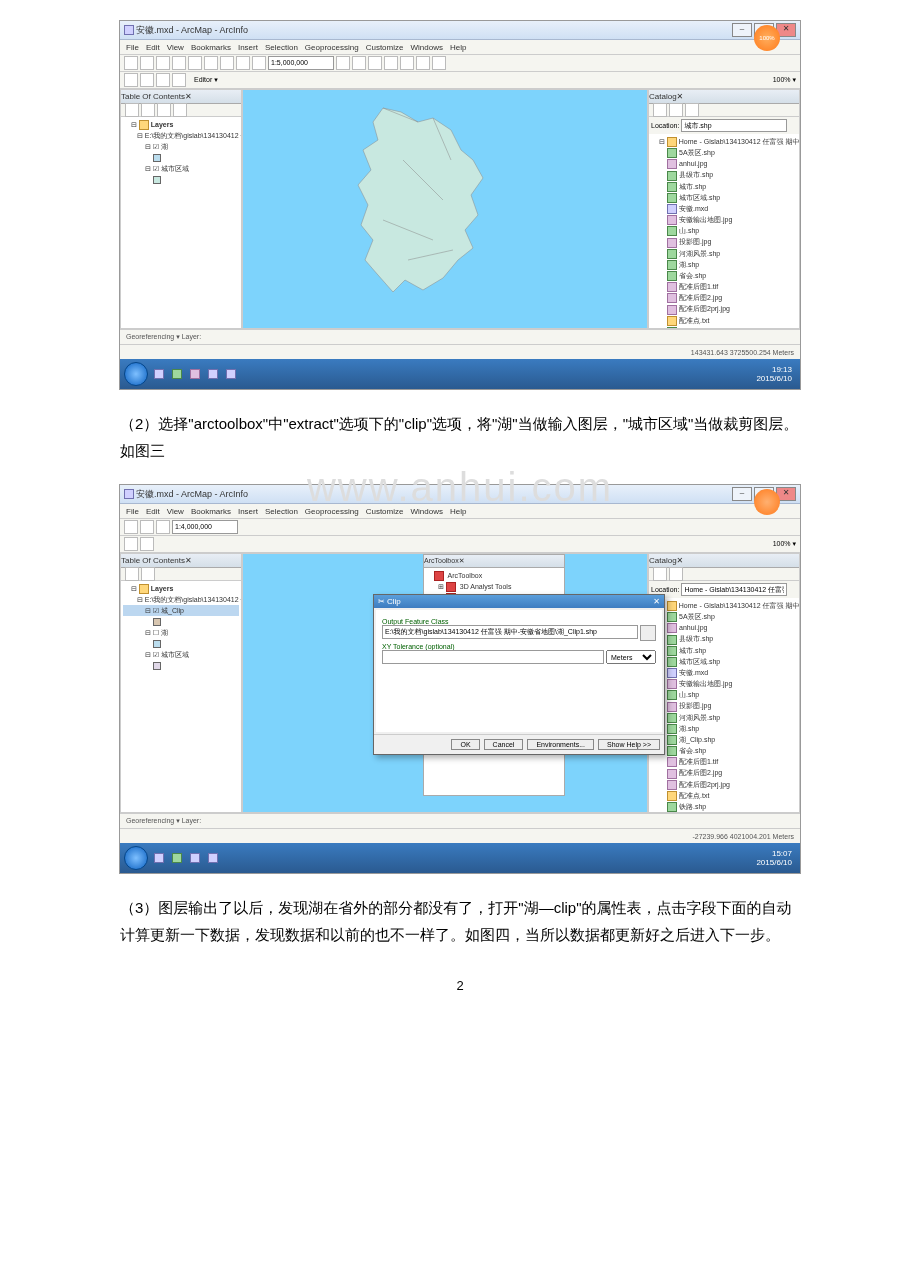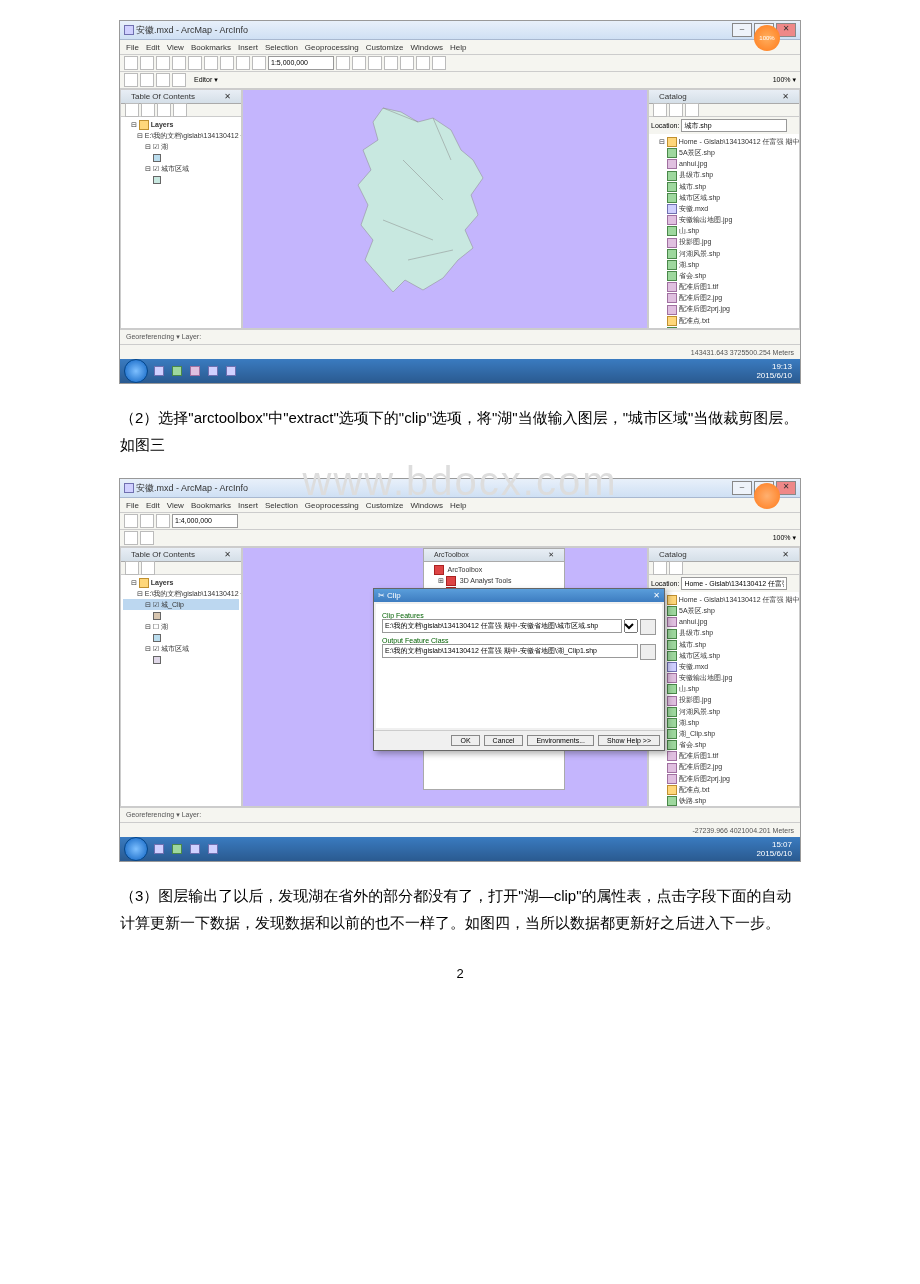--- a/index.html
+++ b/index.html
@@ -8,29 +8,29 @@
   .titlebar{height:18px;background:linear-gradient(#e8f0fa,#cfe0f4);border-bottom:1px solid #a8b8d0;display:flex;align-items:center;font-size:9px;color:#333;padding:0 4px}
   .titlebar .winbtns{margin-left:auto;display:flex;gap:2px}
   .winbtn{width:18px;height:12px;border:1px solid #888;background:#eef3fa;font-size:8px;text-align:center;line-height:10px}
   .winbtn.close{background:#e88}
   .menubar{height:14px;background:#f5f5f0;border-bottom:1px solid #ccc;display:flex;gap:7px;padding:0 6px;font-size:8px;align-items:center;color:#333}
   .toolbar{height:16px;background:#f5f5f0;border-bottom:1px solid #ccc;display:flex;align-items:center;gap:2px;padding:0 4px;font-size:7px}
   .tbtn{width:12px;height:12px;border:1px solid #bbb;background:#fff;display:inline-block}
   .scalebox{width:60px;height:12px;border:1px solid #999;background:#fff;font-size:7px;padding:0 2px;line-height:12px}
   .workarea{display:flex;height:240px}
   .panel{background:#f5f5f0;border:1px solid #ccc;display:flex;flex-direction:column;font-size:8px}
-  .panel-title{background:linear-gradient(#e8eef5,#d5dfe8);border-bottom:1px solid #aaa;padding:2px 10px;color:#333;display:flex;justify-content:space-between}
+  .panel-title{background:linear-gradient(#e8eef5,#d5dfe8);border-bottom:1px solid #aaa;padding:2px 0;color:#333;display:flex;}
   .panel-body{flex:1;background:#fff;overflow:hidden;padding:2px;font-size:7px;color:#333;line-height:11px}
   .tree-item{padding-left:8px;white-space:nowrap}
   .tree-item .sq{display:inline-block;width:6px;height:6px;border:1px solid #666;margin-right:2px;vertical-align:middle}
-  .mapview{flex:1;background:#c4b5fd;position:relative;border:1px solid #ccc}
+  .mapview{flex:1;background:#7dd3fc;position:relative;border:1px solid #ccc}
   .map-outline{position:absolute;top:10px;left:80px;width:180px;height:200px}
   .shape{fill:#c8e8e0;stroke:#888;stroke-width:0.5}
   .catalog{width:150px}
-  .taskbar{height:24px;background:linear-gradient(#3a7bc0,#2a5a90);display:flex;align-items:center;padding:0 4px;gap:6px}
+  .taskbar{height:30px;background:linear-gradient(#3a7bc0,#2a5a90);display:flex;align-items:center;padding:0 4px;gap:6px}
   .startbtn{width:22px;height:22px;border-radius:50%;background:radial-gradient(#7ec0ff,#0a5fc0);border:1px solid #04468a}
   .tray{margin-left:auto;color:#fff;font-size:8px;text-align:right;line-height:9px;padding-right:4px}
   .statusbar{height:14px;background:#f5f5f0;border-top:1px solid #ccc;display:flex;align-items:center;font-size:7px;color:#555;padding:0 6px}
   .statusbar .coords{margin-left:auto}
   .georef{height:14px;background:#f5f5f0;border-top:1px solid #ccc;font-size:7px;padding:0 6px;display:flex;align-items:center;color:#555}
   .fig-caption{text-align:center;font-size:15px;margin:6px 0 30px}
   .bodytext{margin:20px 80px 10px 80px;line-height:1.8;font-size:15px}
   .watermark{position:absolute;top:-20px;left:50%;transform:translateX(-50%);font-size:40px;color:#ddd;font-family:Arial;letter-spacing:2px;z-index:0;pointer-events:none}
   .dialog{position:absolute;top:40px;left:130px;width:290px;background:#f0f0f0;border:1px solid #666;box-shadow:3px 3px 6px rgba(0,0,0,0.3);font-size:8px;z-index:5}
   .dlg-title{background:linear-gradient(#5a9edb,#3d7cc0);color:#fff;padding:2px 4px;display:flex;justify-content:space-between}
@@ -186,21 +186,21 @@
     <div class="tray">
           <div>19:13</div>
           <div>2015/6/10</div>
         </div>
   </div>
 </div>
 
 <div class="bodytext">（2）选择"arctoolbox"中"extract"选项下的"clip"选项，将"湖"当做输入图层，"城市区域"当做裁剪图层。如图三</div>
 
 <div class="screenshot" style="position:relative">
-  <div class="watermark">www.bdocx.com</div>
+  <div class="watermark">www.anhui.com</div>
   <div class="orange-circle" style="background:radial-gradient(#ffb070,#ff7a1a)"></div>
   <div class="titlebar">
     <span class="ico m"></span>
     <span>安徽.mxd - ArcMap - ArcInfo</span>
     <div class="winbtns">
           <div class="winbtn">–</div>
           <div class="winbtn">□</div>
           <div class="winbtn close">✕</div>
         </div>
   </div>
@@ -267,32 +267,31 @@
             </div>
       </div>
 
       <div class="dialog">
         <div class="dlg-title">
               <span>✂ <span>Clip</span></span>
               <span>✕</span>
             </div>
         <div class="dlg-body">
           <div class="dlg-field">
-                <label>Clip Features</label>
-            <div class="dlg-input">
-                  <input value="E:\我的文档\gislab\134130412 任富强 期中-安徽省地图\城市区域.shp" style="">
-                  <select style="width:14px;height:14px"></select>
-                  <span class="browse"></span>
-                </div>
-          </div>
-          <div class="dlg-field">
                 <label>Output Feature Class</label>
             <div class="dlg-input">
                   <input value="E:\我的文档\gislab\134130412 任富强 期中-安徽省地图\湖_Clip1.shp" style="">
                   <span class="browse"></span>
+                </div>
+          </div>
+          <div class="dlg-field">
+                <label>XY Tolerance (optional)</label>
+            <div class="dlg-input">
+                  <input style="">
+                  <select style="width:50px;height:14px;font-size:7px"><option>Meters</option></select>
                 </div>
           </div>
           <div style="height:60px"></div>
         </div>
         <div class="dlg-btns">
           <button>OK</button>
           <button>Cancel</button>
           <button>Environments...</button>
           <button>Show Help &gt;&gt;</button>
         </div>

